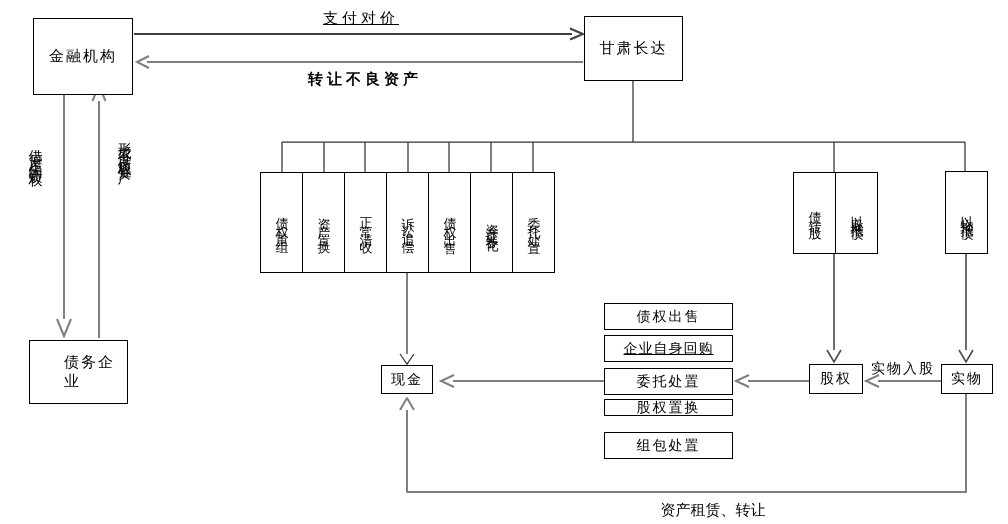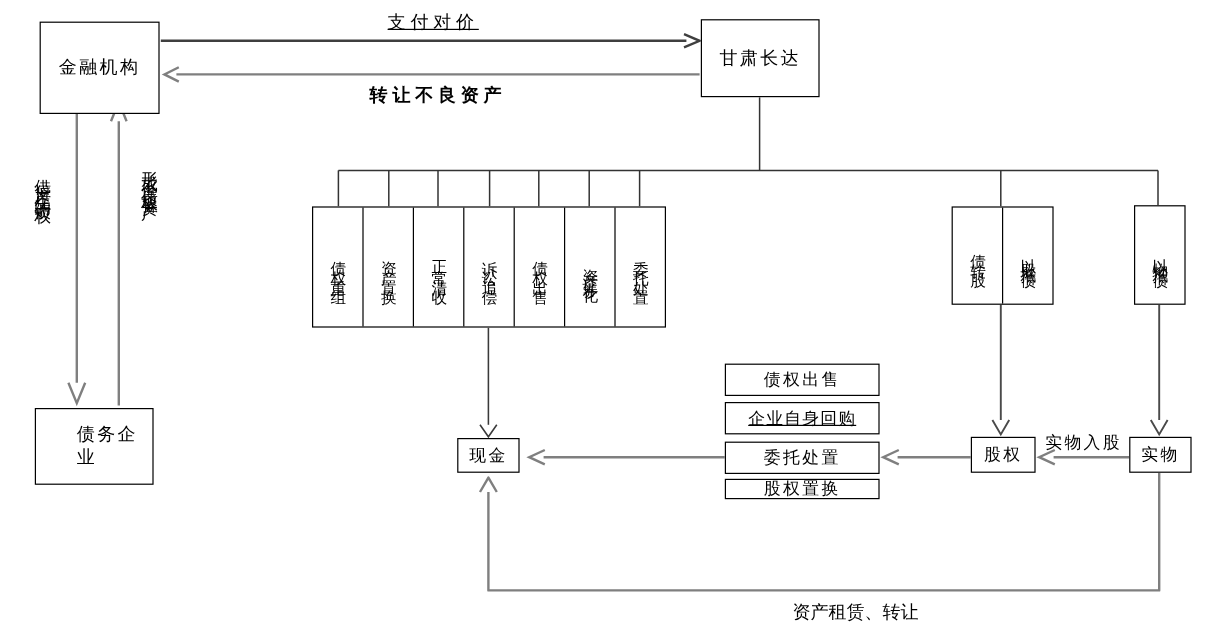--- a/index.html
+++ b/index.html
@@ -143,20 +143,23 @@
     </div>
   <div class="box" style="left:604px;top:335px;width:129px;height:27px;font-size:14px;letter-spacing:1px;text-decoration:underline;">
       <span>企业自身回购</span>
     </div>
   <div class="box" style="left:604px;top:368px;width:129px;height:27px;font-size:14px;">
       <span>委托处置</span>
     </div>
   <div class="box" style="left:604px;top:399px;width:129px;height:17px;font-size:14px;">
       <span>股权置换</span>
     </div>
+  <div class="box" style="left:604px;top:432px;width:129px;height:27px;font-size:14px;">
+      <span>组包处置</span>
+    </div>
 
   <div class="box" style="left:381px;top:365px;width:52px;height:29px;font-size:14px;">
       <span>现金</span>
     </div>
   <div class="box" style="left:809px;top:364px;width:54px;height:30px;font-size:14px;">
       <span>股权</span>
     </div>
   <div class="box" style="left:941px;top:364px;width:52px;height:30px;font-size:14px;">
       <span>实物</span>
     </div>

